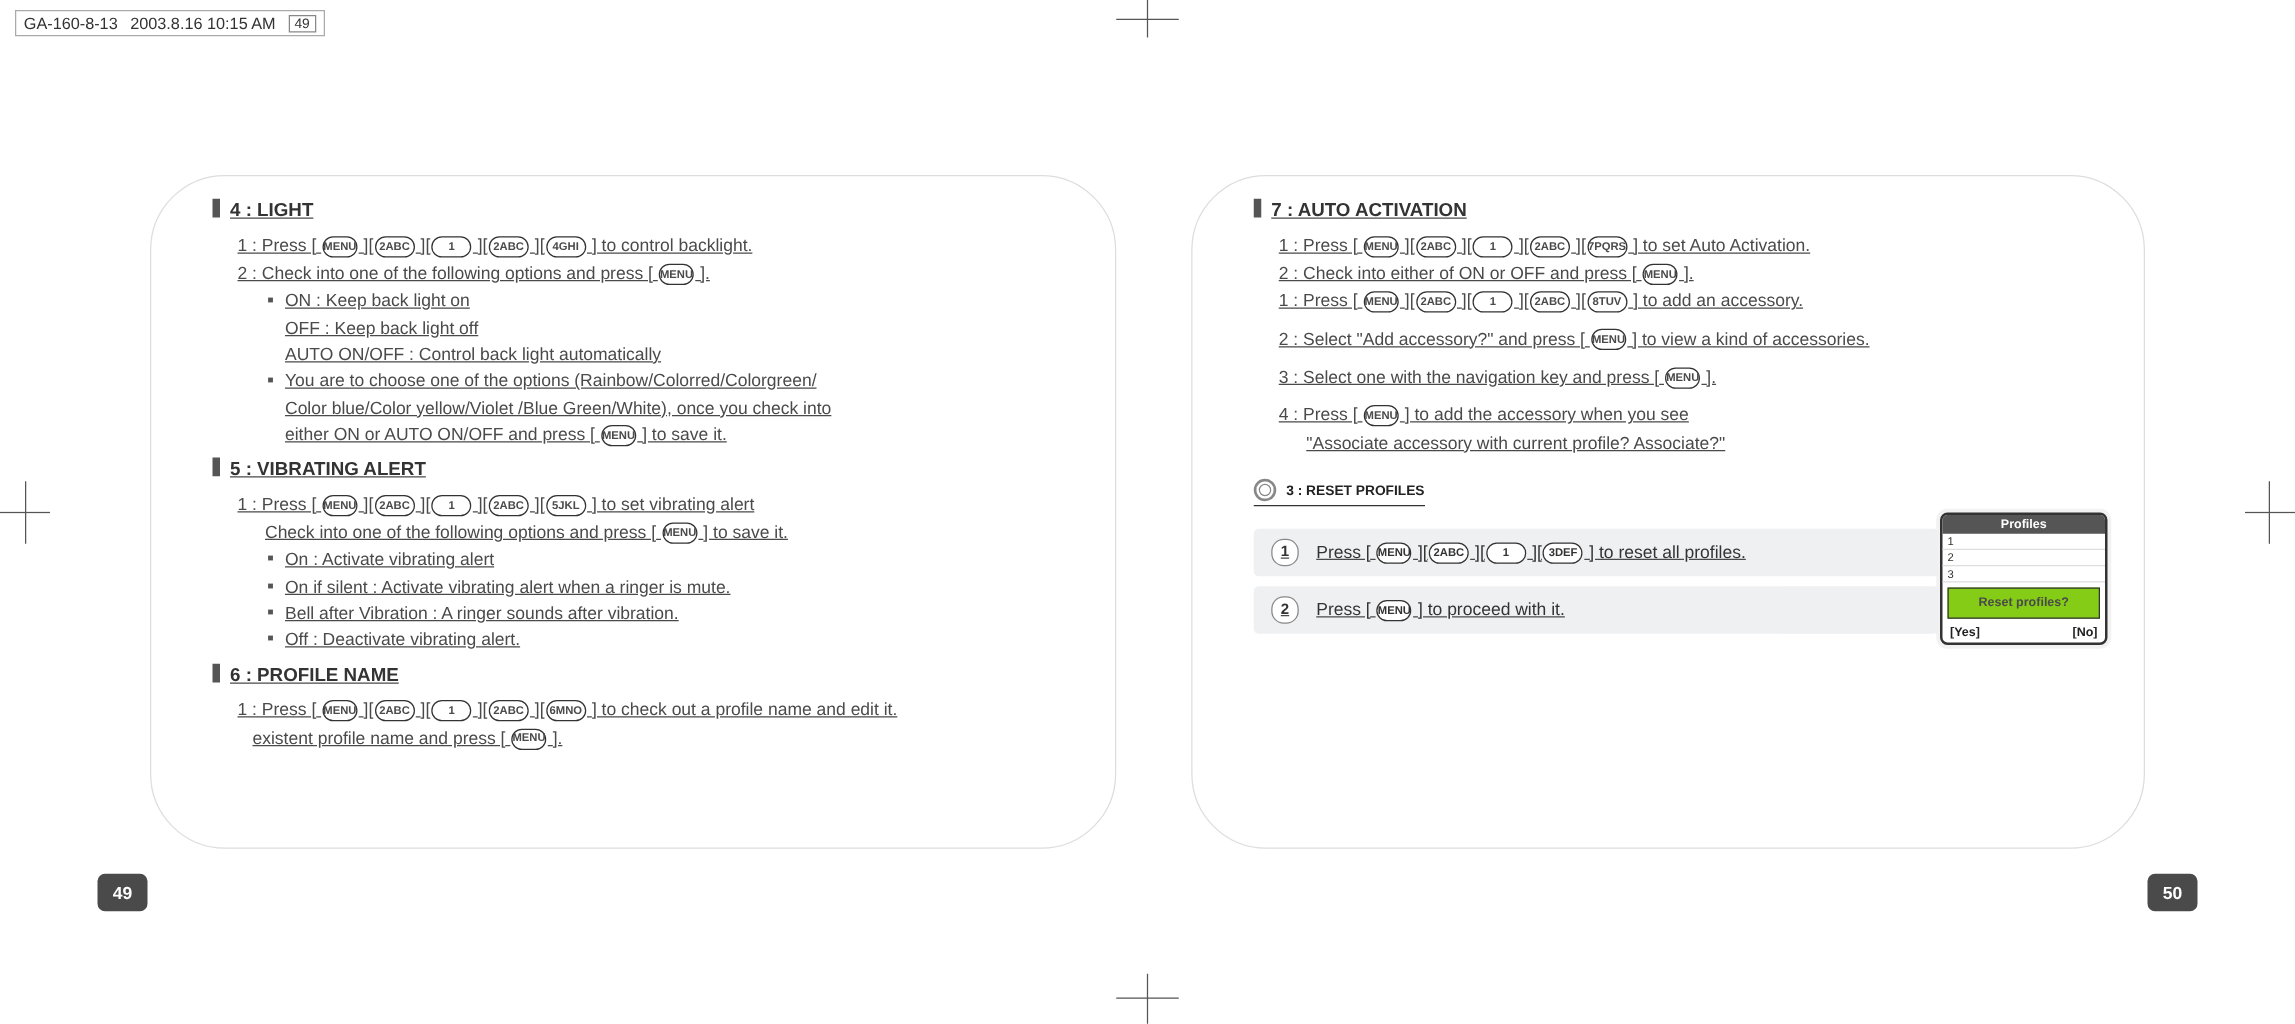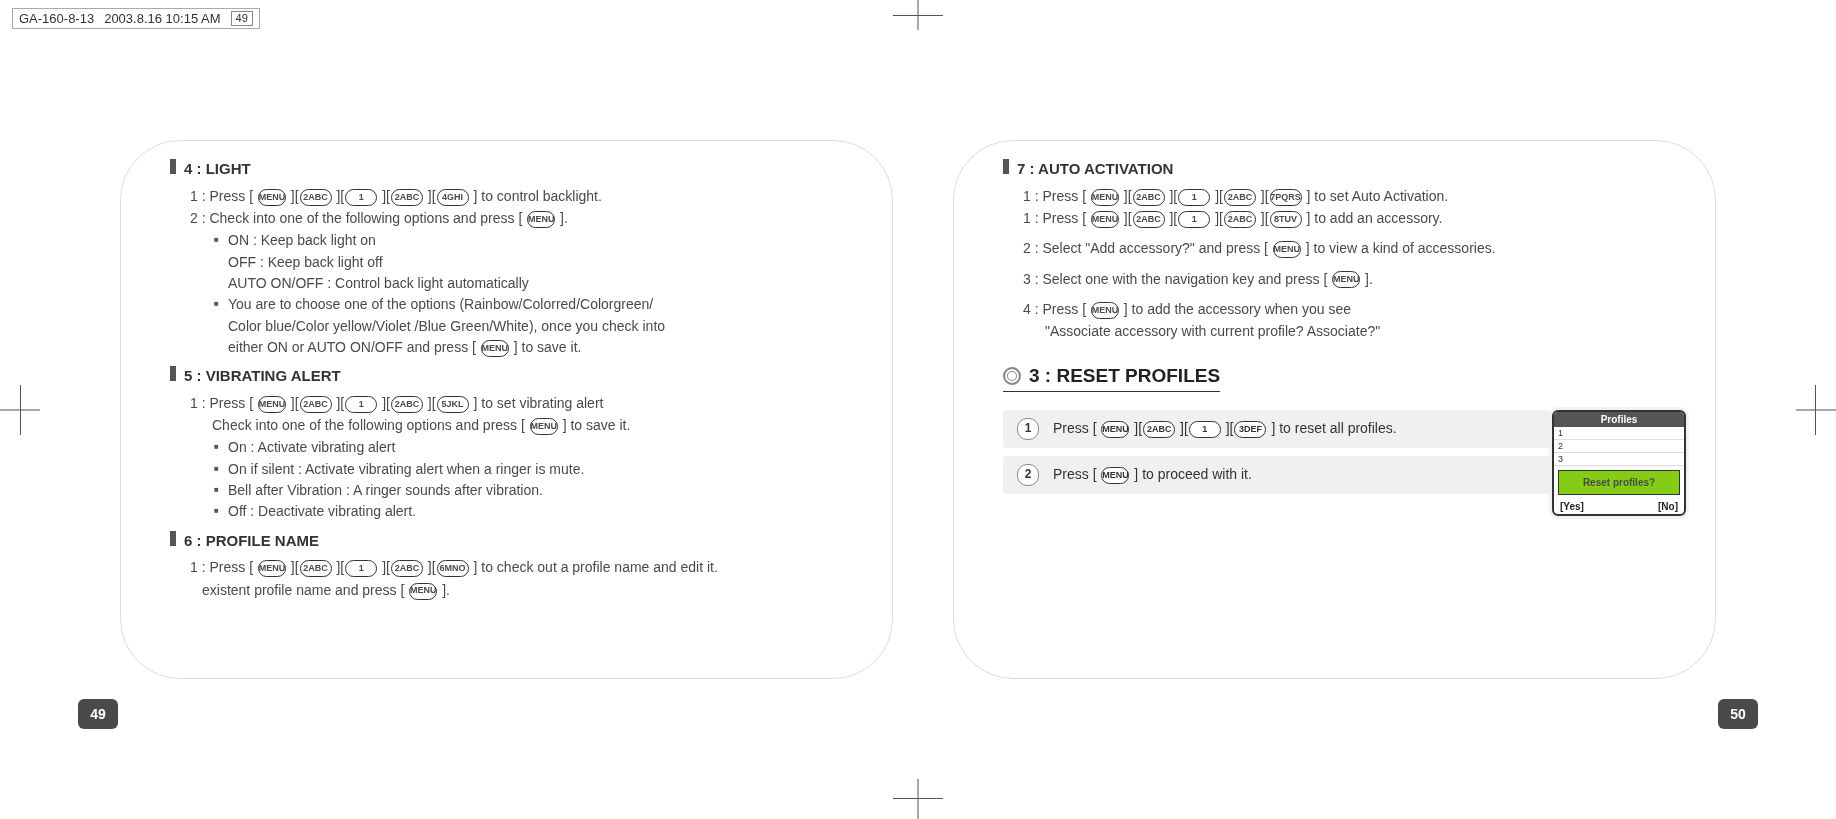--- a/index.html
+++ b/index.html
@@ -12,20 +12,21 @@
     position: relative;
     color: #4a4a4a;
   }
   .print-header {
     position: absolute;
     top: 8px;
     left: 12px;
     font-size: 13px;
     color: #333;
     display: flex;
+    align-items: center;
     gap: 10px;
     border: 1px solid #aaa;
     padding: 2px 6px;
     background: #fff;
   }
   .print-header .box {
     border: 1px solid #888;
     padding: 0 4px;
     font-size: 11px;
   }
@@ -62,20 +63,21 @@
     right: 60px;
     bottom: 60px;
     display: flex;
     gap: 0;
   }
   .page {
     flex: 1;
     position: relative;
     padding: 110px 80px 40px 110px;
     box-sizing: border-box;
+    text-decoration: underline;
   }
   .page-right { padding: 110px 100px 40px 80px; }
   .rounded-panel {
     position: absolute;
     top: 100px;
     bottom: 80px;
     left: 60px;
     right: 30px;
     border: 1px solid #ddd;
     border-radius: 60px;
@@ -114,21 +116,21 @@
     font-size:9px; font-weight:bold; background:#fff; vertical-align:middle;
     margin: 0 1px;
     padding: 0 2px;
     box-sizing: content-box;
   }
   .btn-menu { width:22px; }
   .seq { white-space: normal; }
 
   .big-title {
     font-weight: bold;
-    font-size: 19px;
+    font-size: 11px;
     color: #222;
     border-bottom: 1.5px solid #333;
     display: inline-block;
     padding-bottom: 2px;
     margin: 18px 0 10px 0;
     position: relative;
   }
   .big-title .ring {
     display:inline-block;
     width:14px;height:14px;border:2px solid #888;border-radius:50%;
@@ -285,20 +287,25 @@
       <div class="sec-title">7 : AUTO ACTIVATION</div>
       <div class="step seq">
         <span>1 : Press [</span>
         <span class="btn-icon btn-menu">MENU</span>
         <span>][</span><span class="btn-icon">2ABC</span>
         <span>][</span><span class="btn-icon">1</span>
         <span>][</span><span class="btn-icon">2ABC</span>
         <span>][</span><span class="btn-icon">7PQRS</span>
         <span>] to set Auto Activation.</span>
       </div>
+      <div class="step seq">
+        <span>2 : Check into either of ON or OFF and press [</span>
+        <span class="btn-icon btn-menu">MENU</span>
+        <span>].</span>
+      </div>
 
       <div class="step seq">
         <span>1 : Press [</span>
         <span class="btn-icon btn-menu">MENU</span>
         <span>][</span><span class="btn-icon">2ABC</span>
         <span>][</span><span class="btn-icon">1</span>
         <span>][</span><span class="btn-icon">2ABC</span>
         <span>][</span><span class="btn-icon">8TUV</span>
         <span>] to add an accessory.</span>
       </div>

